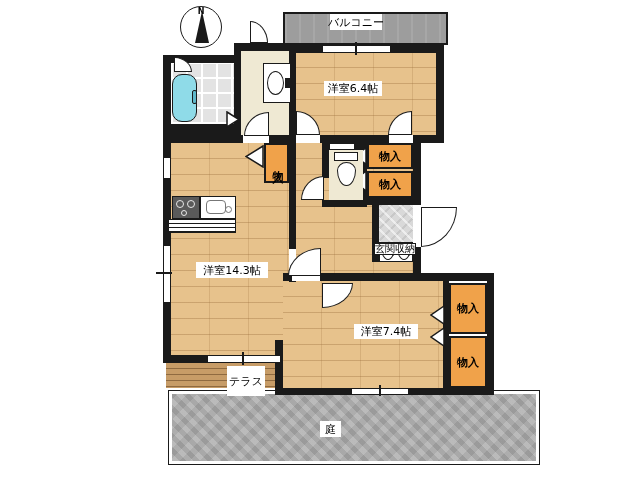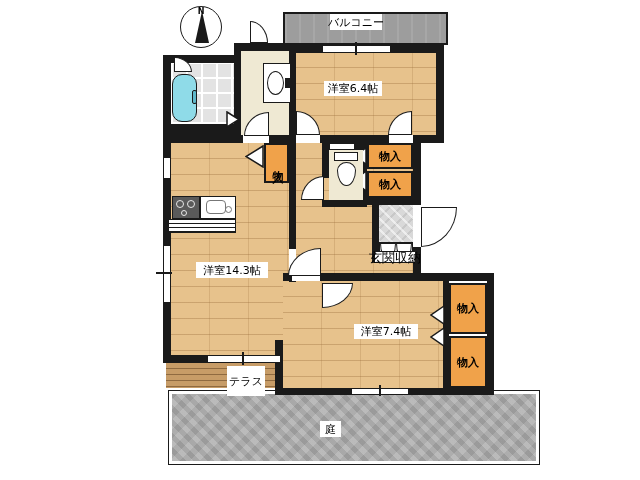--- a/index.html
+++ b/index.html
@@ -89,21 +89,21 @@
   <div class="abs win" style="left:330px;top:143px;width:24px;height:7px;"></div>
   <div class="abs win" style="left:208px;top:355px;width:72px;height:8px;"></div>
   <div class="abs" style="left:242px;top:352px;width:2px;height:13px;background:#1a1a1a;"></div>
   <div class="abs win" style="left:352px;top:388px;width:56px;height:7px;"></div>
   <div class="abs" style="left:379px;top:385px;width:2px;height:11px;background:#1a1a1a;"></div>
 
   <div class="abs genkan-tile" style="left:379px;top:205px;width:34px;height:37px;"></div>
   <div class="abs fixture" style="left:379px;top:242px;width:34px;height:20px;border-width:1px;"></div>
   <div class="abs arc" style="left:380px;top:243px;width:16px;height:17px;border-radius:0 0 50% 50% / 0 0 100% 100%;"></div>
   <div class="abs arc" style="left:396px;top:243px;width:16px;height:17px;border-radius:0 0 50% 50% / 0 0 100% 100%;"></div>
-  <div class="abs label" style="left:374px;top:251px;width:42px;height:12px;font-size:13px;border:1px solid #1a1a1a;">玄関収納</div>
+  <div class="abs label" style="left:374px;top:243px;width:42px;height:12px;font-size:10px;border:1px solid #1a1a1a;">玄関収納</div>
 
   <div class="abs arc" style="left:421px;top:207px;width:36px;height:40px;border-radius:0 0 100% 0;"></div>
 
   <div class="abs closet vert" style="left:264px;top:143px;width:25px;height:40px;">物入</div>
   <div class="abs closet" style="left:367px;top:143px;width:46px;height:26px;">物入</div>
   <div class="abs closet" style="left:367px;top:171px;width:46px;height:27px;">物入</div>
   <div class="abs closet" style="left:449px;top:283px;width:38px;height:51px;">物入</div>
   <div class="abs closet" style="left:449px;top:336px;width:38px;height:52px;">物入</div>
 
   <svg class="abs" style="left:226px;top:111px;" width="14" height="17">

